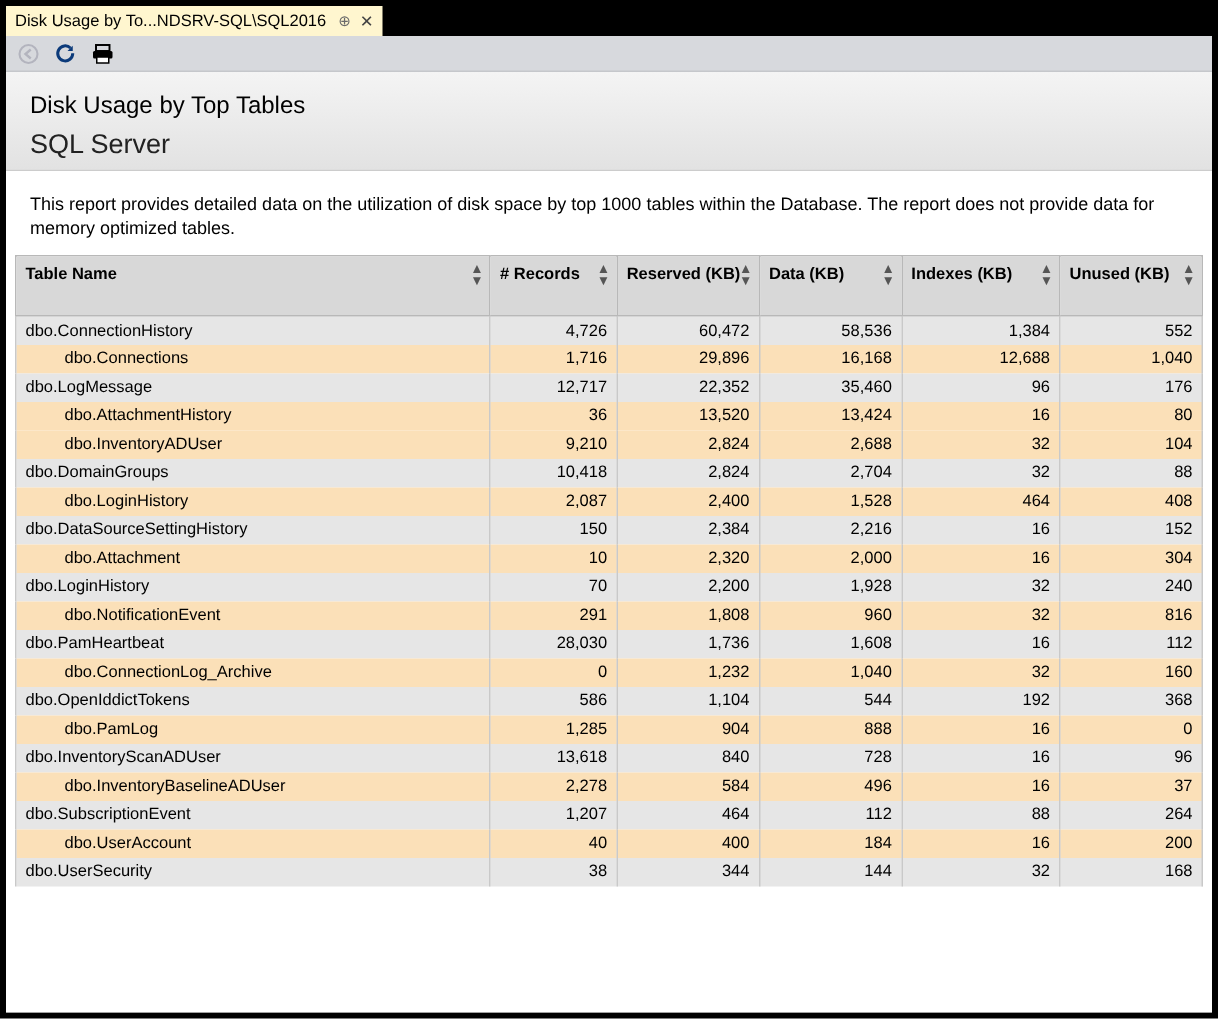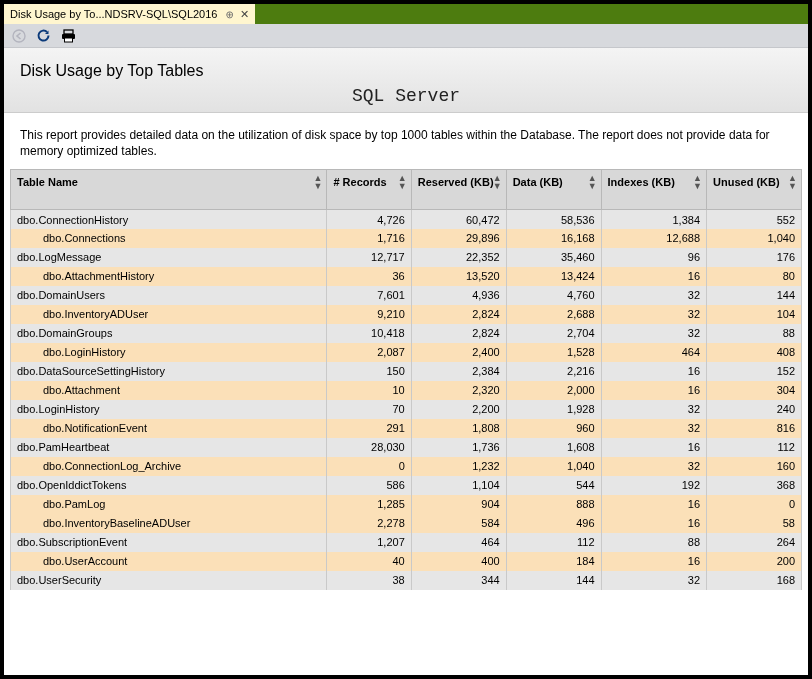--- a/index.html
+++ b/index.html
@@ -7,21 +7,21 @@
     margin: 0;
     font-family: Tahoma, "Segoe UI", Arial, sans-serif;
     font-size: 11px;
     background: #fff;
     width: 812px;
     height: 679px;
     overflow: hidden;
     border: 4px solid #000;
   }
   .titlebar {
-    background: #4d7c0f;
+    background: #000000;
     height: 20px;
     display: flex;
     align-items: center;
   }
   .tab {
     background: #fff6cf;
     display: inline-flex;
     align-items: center;
     padding: 0 6px;
     font-size: 11px;
@@ -62,23 +62,22 @@
   }
   .report-title {
     font-size: 16px;
     font-weight: normal;
     color: #000;
     margin: 0 0 6px 0;
   }
   .report-subtitle {
     font-size: 18px;
     color: #222;
-    text-align: center;
+    text-align: left;
     margin: 0;
-    font-family: Liberation Mono, monospace;
   }
   .report-desc {
     padding: 14px 16px 10px 16px;
     font-size: 12px;
     color: #000;
     line-height: 1.35;
   }
   .table-wrap {
     padding: 0 6px;
   }
@@ -216,28 +215,20 @@
             <td class="num">176</td>
           </tr>
           <tr class="odd">
             <td>dbo.AttachmentHistory</td>
             <td class="num">36</td>
             <td class="num">13,520</td>
             <td class="num">13,424</td>
             <td class="num">16</td>
             <td class="num">80</td>
           </tr>
-          <tr class="even">
-            <td>dbo.DomainUsers</td>
-            <td class="num">7,601</td>
-            <td class="num">4,936</td>
-            <td class="num">4,760</td>
-            <td class="num">32</td>
-            <td class="num">144</td>
-          </tr>
           <tr class="odd">
             <td>dbo.InventoryADUser</td>
             <td class="num">9,210</td>
             <td class="num">2,824</td>
             <td class="num">2,688</td>
             <td class="num">32</td>
             <td class="num">104</td>
           </tr>
           <tr class="even">
             <td>dbo.DomainGroups</td>
@@ -312,27 +303,35 @@
             <td class="num">368</td>
           </tr>
           <tr class="odd">
             <td>dbo.PamLog</td>
             <td class="num">1,285</td>
             <td class="num">904</td>
             <td class="num">888</td>
             <td class="num">16</td>
             <td class="num">0</td>
           </tr>
+          <tr class="even">
+            <td>dbo.InventoryScanADUser</td>
+            <td class="num">13,618</td>
+            <td class="num">840</td>
+            <td class="num">728</td>
+            <td class="num">16</td>
+            <td class="num">96</td>
+          </tr>
           <tr class="odd">
             <td>dbo.InventoryBaselineADUser</td>
             <td class="num">2,278</td>
             <td class="num">584</td>
             <td class="num">496</td>
             <td class="num">16</td>
-            <td class="num">58</td>
+            <td class="num">37</td>
           </tr>
           <tr class="even">
             <td>dbo.SubscriptionEvent</td>
             <td class="num">1,207</td>
             <td class="num">464</td>
             <td class="num">112</td>
             <td class="num">88</td>
             <td class="num">264</td>
           </tr>
           <tr class="odd">

